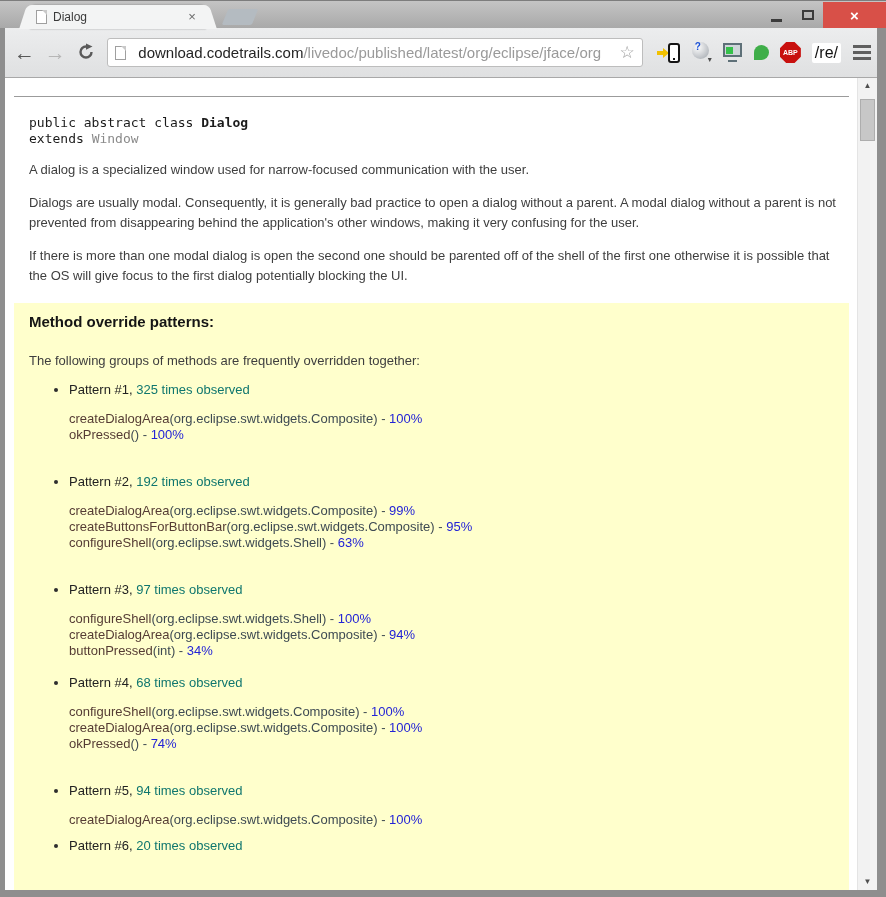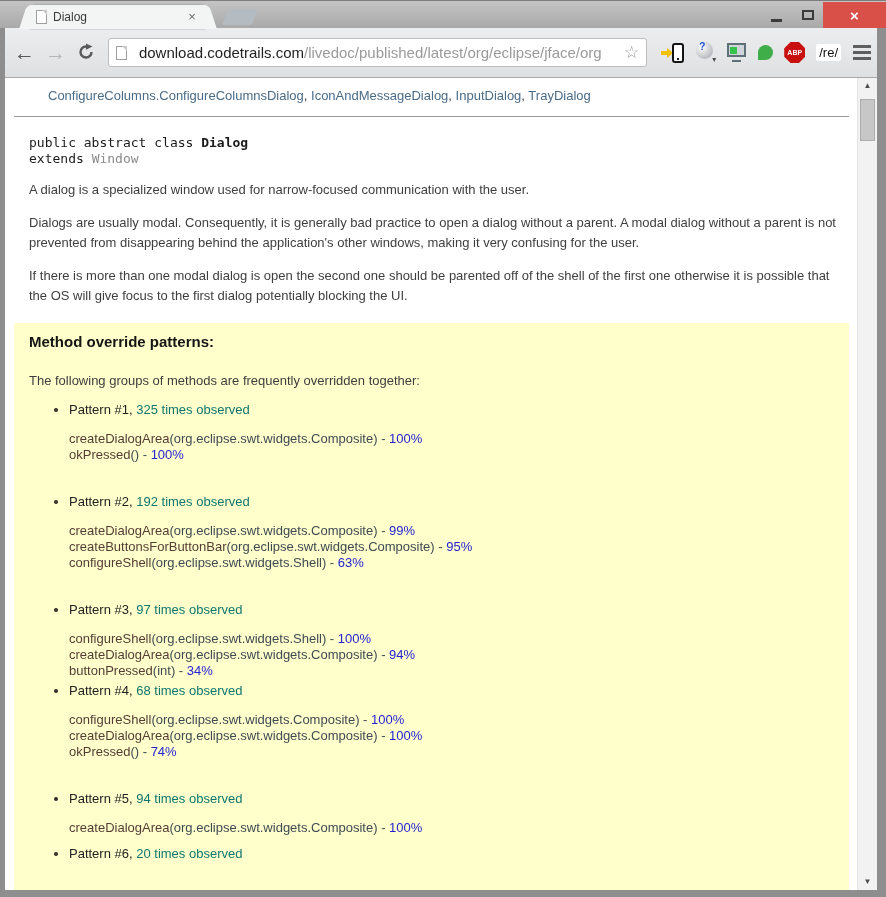--- a/index.html
+++ b/index.html
@@ -66,21 +66,21 @@
   .mon-screen { width:19px; height:14px; border:2px solid #5e7078; background:#cfd6da; }
   .mon-screen .mon-green { position:absolute; left:3px; top:4px; width:7px; height:7px; background:#35c14a; }
   .mon-stand { position:absolute; left:5px; bottom:1px; width:9px; height:2px; background:#5e7078; }
 
   .ext-balloon { width:15px; height:15px; background:#3fae49; border-radius:50% 50% 50% 0; }
 
   .ext-abp { width:21px; height:21px; background:#c8100e; color:#fff; font-size:7px; font-weight:bold;
     display:flex; align-items:center; justify-content:center;
     clip-path:polygon(30% 0,70% 0,100% 30%,100% 70%,70% 100%,30% 100%,0 70%,0 30%); }
 
-  .ext-re { background:#fff; border-radius:2px; padding:1px 3px; font-size:13px; color:#111; }
+  .ext-re { background:#fff; border-radius:2px; padding:1px 3px; font-size:16px; color:#111; }
 
   .menu-btn { margin-left:8px; display:flex; flex-direction:column; gap:3px; }
   .menu-btn span { width:18px; height:3px; background:#5f5f5f; }
 
   
   .page { position:absolute; top:78px; left:5px; right:9px; bottom:7px; background:#fff; overflow:hidden; }
   .scrollbar { position:absolute; top:0; right:0; bottom:0; width:20px; background:#f2f2f2; border-left:1px solid #e4e4e4; }
   .sb-btn { position:absolute; left:0; right:0; height:16px; text-align:center; font-size:8px; color:#4e4e4e; line-height:16px; }
   .sb-up { top:0; } .sb-down { bottom:0; }
   .sb-thumb { position:absolute; top:21px; left:2px; right:2px; height:42px; background:#c7c7c7; border:1px solid #adadad; }
@@ -94,21 +94,21 @@
     margin:18px 0 0 15px; color:#1b1b1b; }
   .decl .cls { font-weight:bold; }
   .decl .sup { color:#8a8a8a; }
   .para { margin:13px 0 0 15px; line-height:20px; max-width:818px; }
 
   .highlight { background:#ffffcc; margin-top:17px; padding:10px 15px 80px 15px; }
   .sec-title { font-size:15px; font-weight:bold; color:#151515; margin:0; }
   .intro { margin:23px 0 0 0; }
   .pattern-list { margin:14px 0 0 0; padding-left:40px; }
   .pattern-list li { margin-bottom:31px; color:#2e2e2e; }
-  .pattern-list li.tight { margin-bottom:4px; }
+  .pattern-list li.tight { margin-bottom:16px; }
   .pattern-list li.tighter { margin-bottom:10px; }
   .p-label { font-weight:normal; color:#222; }
   .p-observed { color:#0f766e; }
   .methods { margin:14px 0 0 0; font-family:Liberation Sans, sans-serif; font-size:13px; line-height:16px; }
   .m-name { color:#553c34; }
   .m-args { color:#3e4a52; }
   .m-pct { color:#2323d6; text-decoration:none; }
 </style>
 </head>
 <body>
@@ -170,21 +170,20 @@
     </div>
     <div class="menu-btn">
         <span></span>
         <span></span>
         <span></span>
       </div>
   </div>
 
   <div class="page">
     <div class="doc">
-      <div class="subclasses"><a href="#">ConfigureColumns.ConfigureColumnsDialog</a>, <a href="#">IconAndMessageDialog</a>, <a href="#">InputDialog</a>, <a href="#">TrayDialog</a></div>
       <hr class="rule">
       <div class="decl"><span>public abstract class </span><span class="cls">Dialog</span><br><span>extends </span><span class="sup">Window</span></div>
       <p class="para">A dialog is a specialized window used for narrow-focused communication with the user.</p>
       <p class="para">Dialogs are usually modal. Consequently, it is generally bad practice to open a dialog without a parent. A modal dialog without a parent is not prevented from disappearing behind the application's other windows, making it very confusing for the user.</p>
       <p class="para">If there is more than one modal dialog is open the second one should be parented off of the shell of the first one otherwise it is possible that the OS will give focus to the first dialog potentially blocking the UI.</p>
 
       <div class="highlight">
         <h2 class="sec-title">Method override patterns:</h2>
         <p class="intro">The following groups of methods are frequently overridden together:</p>
         <ul class="pattern-list">

